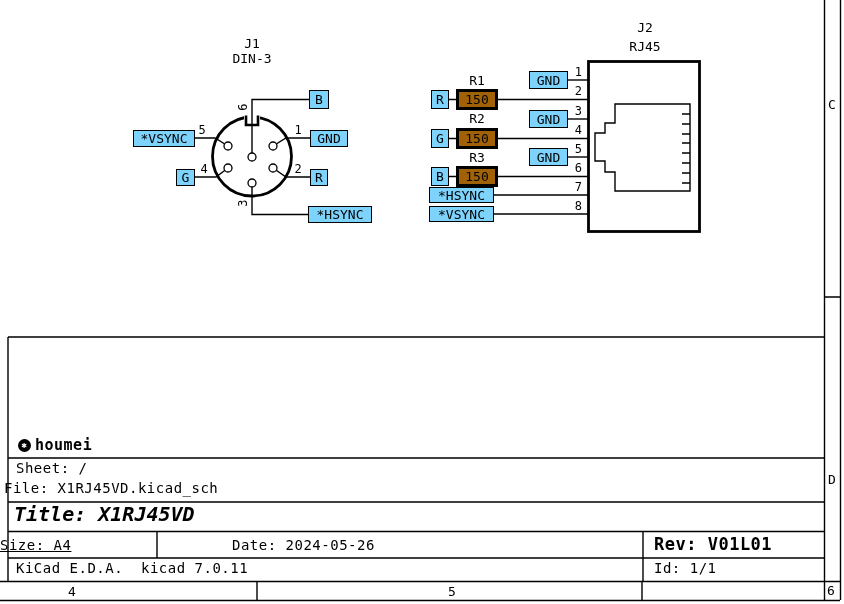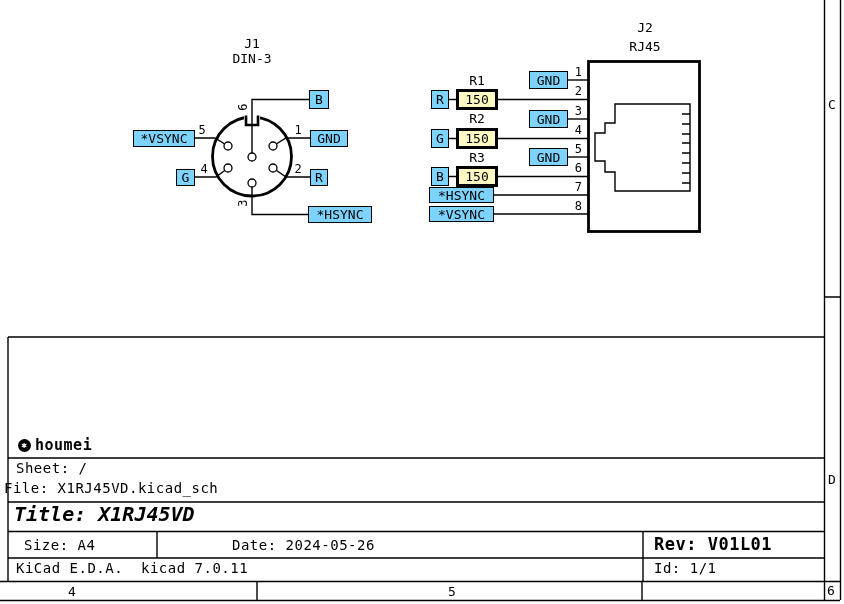--- a/index.html
+++ b/index.html
@@ -1,21 +1,21 @@
 <!DOCTYPE html>
 <html><head>
 <meta charset="utf-8">
 <style>
   html,body{margin:0;padding:0;background:#fff;}
   .sheet{position:relative;width:844px;height:604px;background:#fff;color:#000;
          font-family:"DejaVu Sans Mono",monospace;overflow:hidden;}
   .sheet svg{position:absolute;left:0;top:0;}
   .lbl{position:absolute;border:1.5px solid #000;background:#7dd3fc;box-sizing:border-box;
        display:flex;align-items:center;justify-content:center;font-size:13px;line-height:1;}
-  .res{position:absolute;border:3px solid #000;background:#fef9c3;box-sizing:border-box;
+  .res{position:absolute;border:3px solid #000;background:#a16207;box-sizing:border-box;
        display:flex;align-items:center;justify-content:center;font-size:13px;line-height:1;}
   .txt{position:absolute;font-size:13px;line-height:1;white-space:pre;}
   .ctr{text-align:center;}
   .pin{position:absolute;font-size:12px;line-height:1;text-align:center;}
   .rot{transform:rotate(-90deg);}
   .rgt{text-align:right;}
   .tb{position:absolute;font-size:14px;letter-spacing:.5px;line-height:1;white-space:pre;}
   .tb-org{font-size:15px;font-weight:bold;display:flex;align-items:center;}
   .tb-title{font-size:20px;font-weight:bold;font-style:italic;letter-spacing:0;}
   .tb-bold{font-weight:bold;font-size:17px;}
@@ -112,21 +112,21 @@
   <div class="res" style="left:456px;top:89px;width:42px;height:21px;">150</div>
   <div class="txt ctr" style="left:462px;top:112px;width:30px;">R2</div>
   <div class="res" style="left:456px;top:128px;width:42px;height:21px;">150</div>
   <div class="txt ctr" style="left:462px;top:151px;width:30px;">R3</div>
   <div class="res" style="left:456px;top:166px;width:42px;height:21px;">150</div>
 
   <div class="tb tb-org" style="left:18px;top:438px;"><span class="logo">✱</span><span>houmei</span></div>
   <div class="tb" style="left:16px;top:461px;">Sheet: /</div>
   <div class="tb" style="left:4px;top:481px;">File: X1RJ45VD.kicad_sch</div>
   <div class="tb tb-title" style="left:14px;top:504px;">Title: X1RJ45VD</div>
-  <div class="tb" style="left:24px;top:538px;">Size: A4</div>
+  <div class="tb" style="left:0;top:538px;text-decoration:underline;">Size: A4</div>
   <div class="tb" style="left:184px;top:538px;padding-left:48px;">Date: 2024-05-26</div>
   <div class="tb tb-bold" style="left:654px;top:536px;">Rev: V01L01</div>
   <div class="tb" style="left:16px;top:561px;">KiCad E.D.A.  kicad 7.0.11</div>
   <div class="tb" style="left:654px;top:561px;">Id: 1/1</div>
 
   <div class="frame-ch ctr" style="left:824px;top:98px;width:16px;">C</div>
   <div class="frame-ch ctr" style="left:824px;top:473px;width:16px;">D</div>
   <div class="frame-ch ctr" style="left:64px;top:585px;width:16px;">4</div>
   <div class="frame-ch ctr" style="left:444px;top:585px;width:16px;">5</div>
   <div class="frame-ch ctr" style="left:823px;top:584px;width:16px;">6</div>

